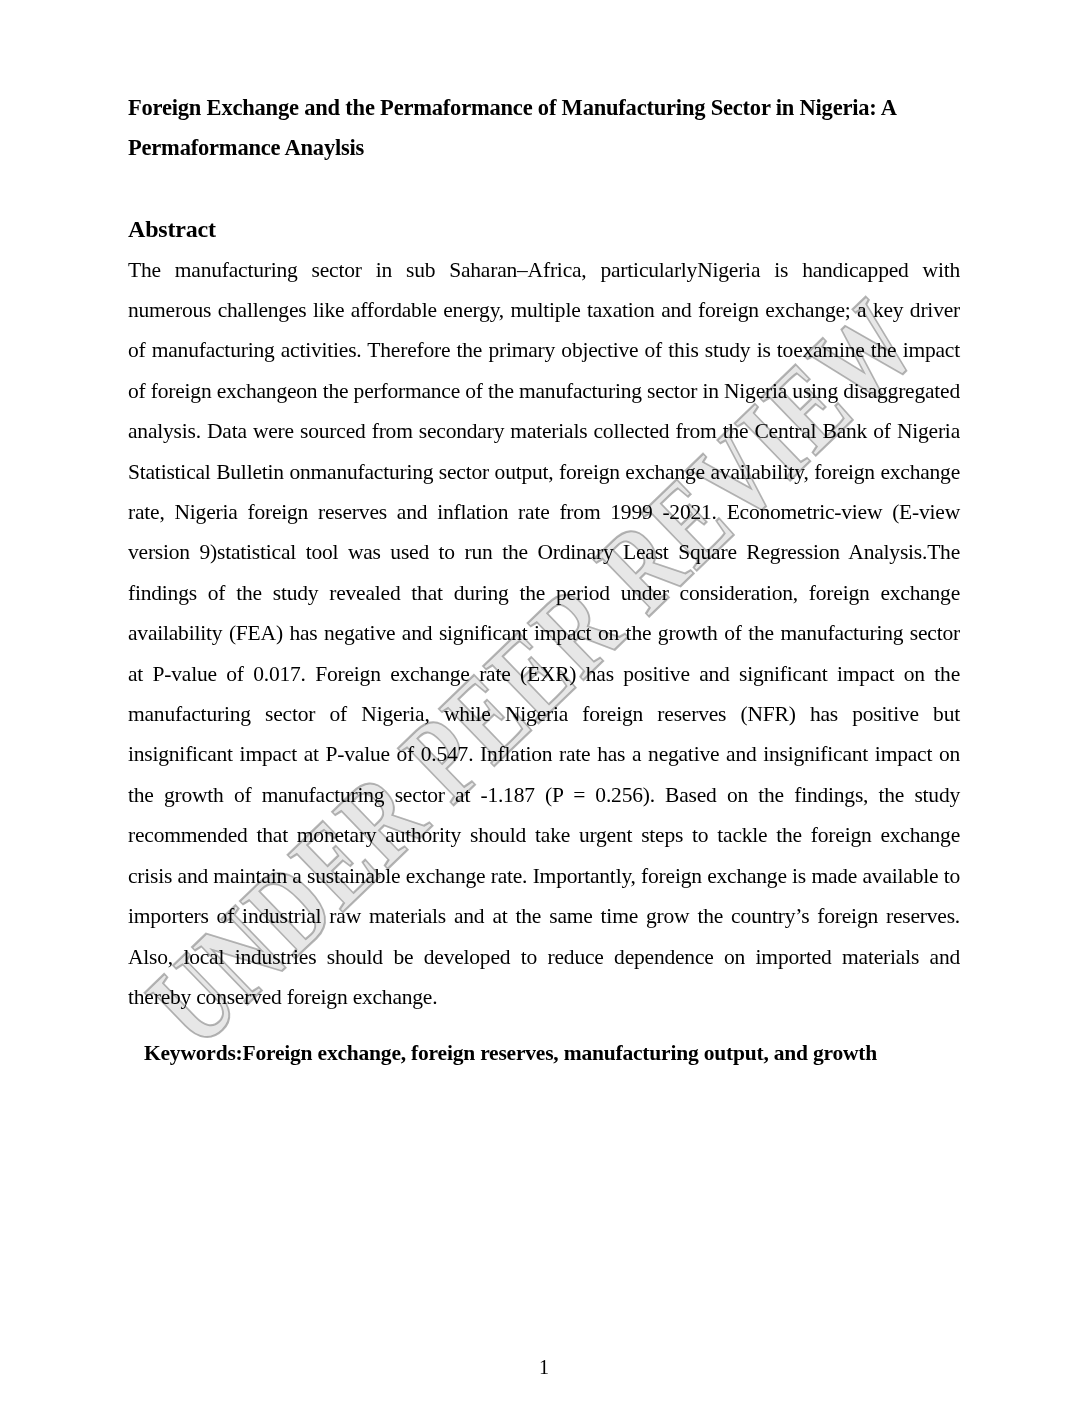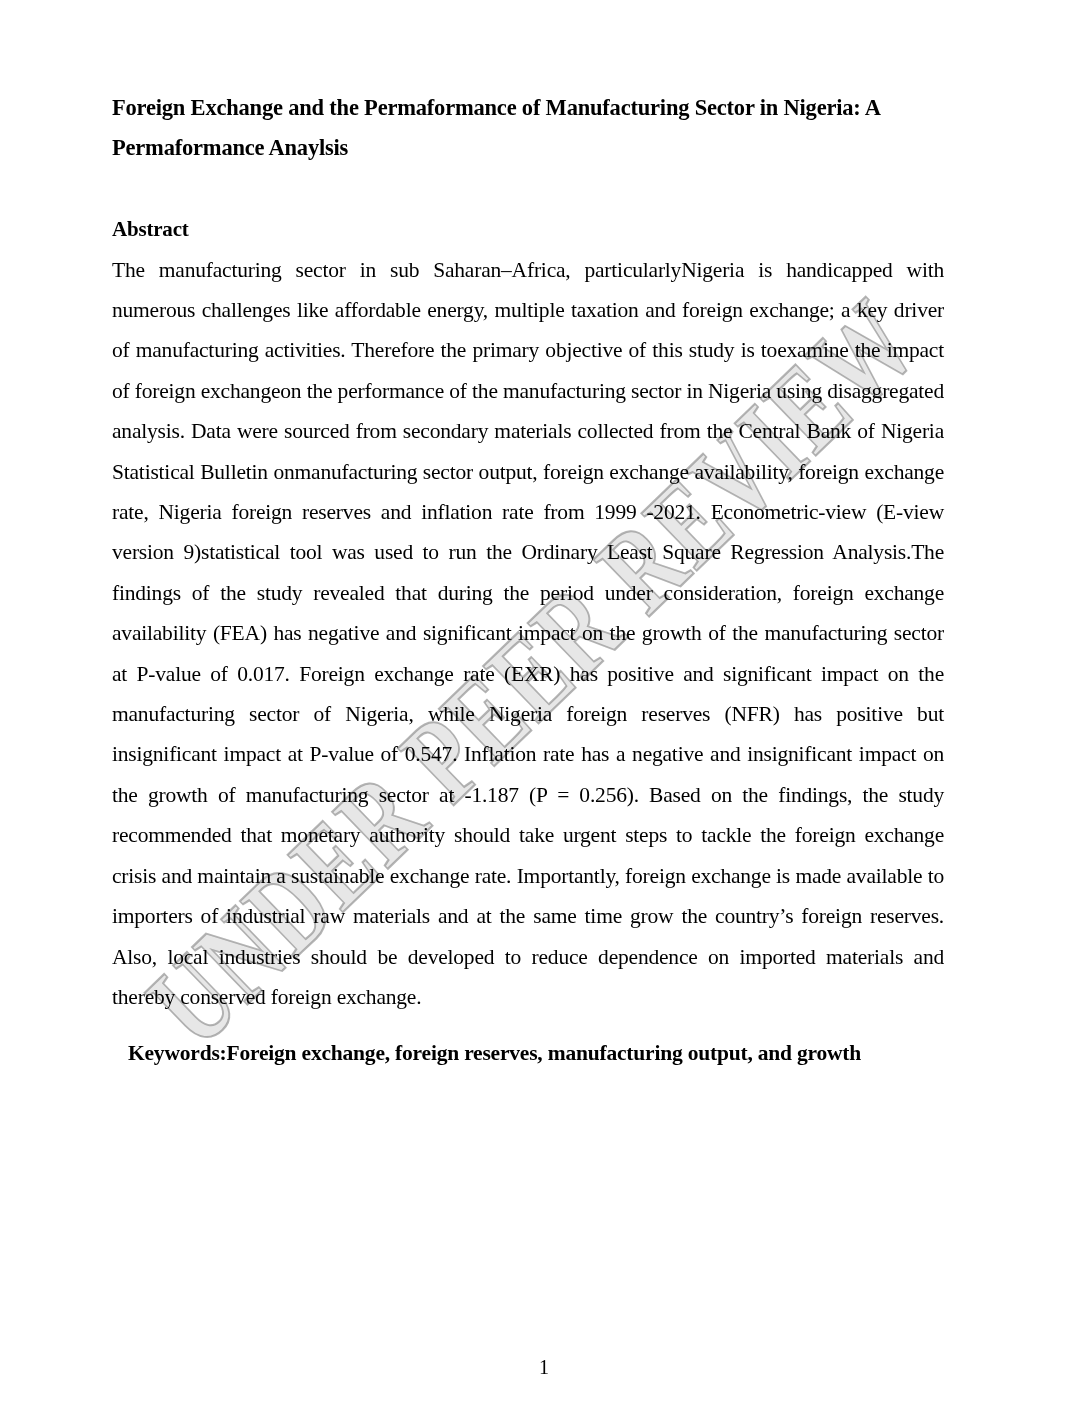--- a/index.html
+++ b/index.html
@@ -28,40 +28,40 @@
     letter-spacing: 3px;
     white-space: nowrap;
     color: rgba(185, 185, 185, 0.35);
     -webkit-text-stroke: 1.6px rgba(140, 140, 140, 0.65);
     z-index: 1;
     pointer-events: none;
     user-select: none;
   }
   .doc {
     position: absolute;
-    left: 112px;
+    left: 128px;
     top: 88px;
     width: 832px;
     z-index: 2;
     font-size: 21.5px;
     line-height: 40.4px;
     letter-spacing: -0.2px;
   }
   .title {
     font-weight: bold;
     font-size: 22.5px;
     margin: 0;
   }
   .title .title-line {
     display: block;
     white-space: nowrap;
   }
   .abstract-heading {
     font-weight: bold;
-    font-size: 21px;
+    font-size: 24px;
     margin: 40.4px 0 0 0;
   }
   .abstract-text {
     margin: 0;
     text-align: justify;
   }
   .keywords-line {
     font-weight: bold;
     margin: 16px;
     white-space: nowrap;

